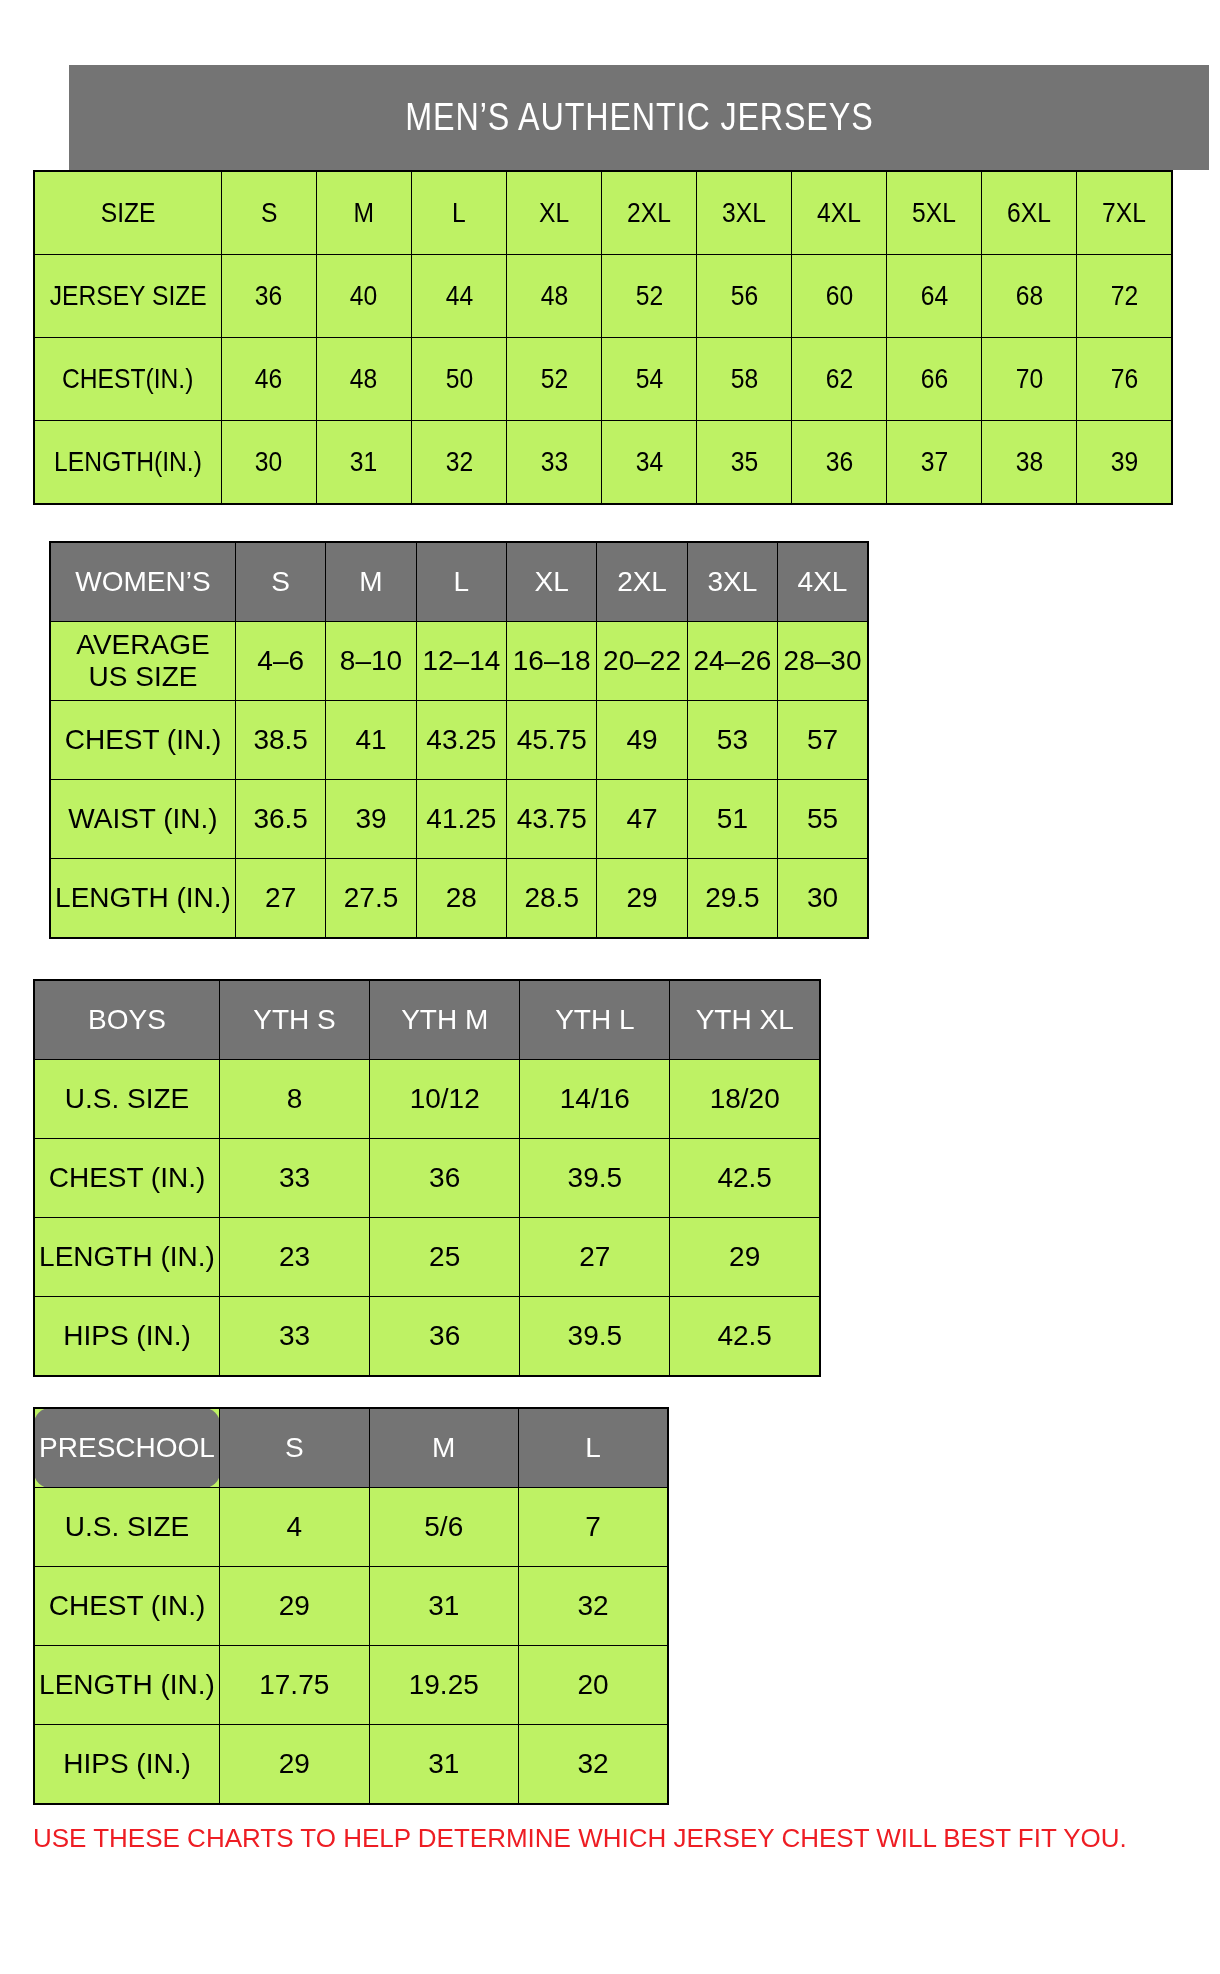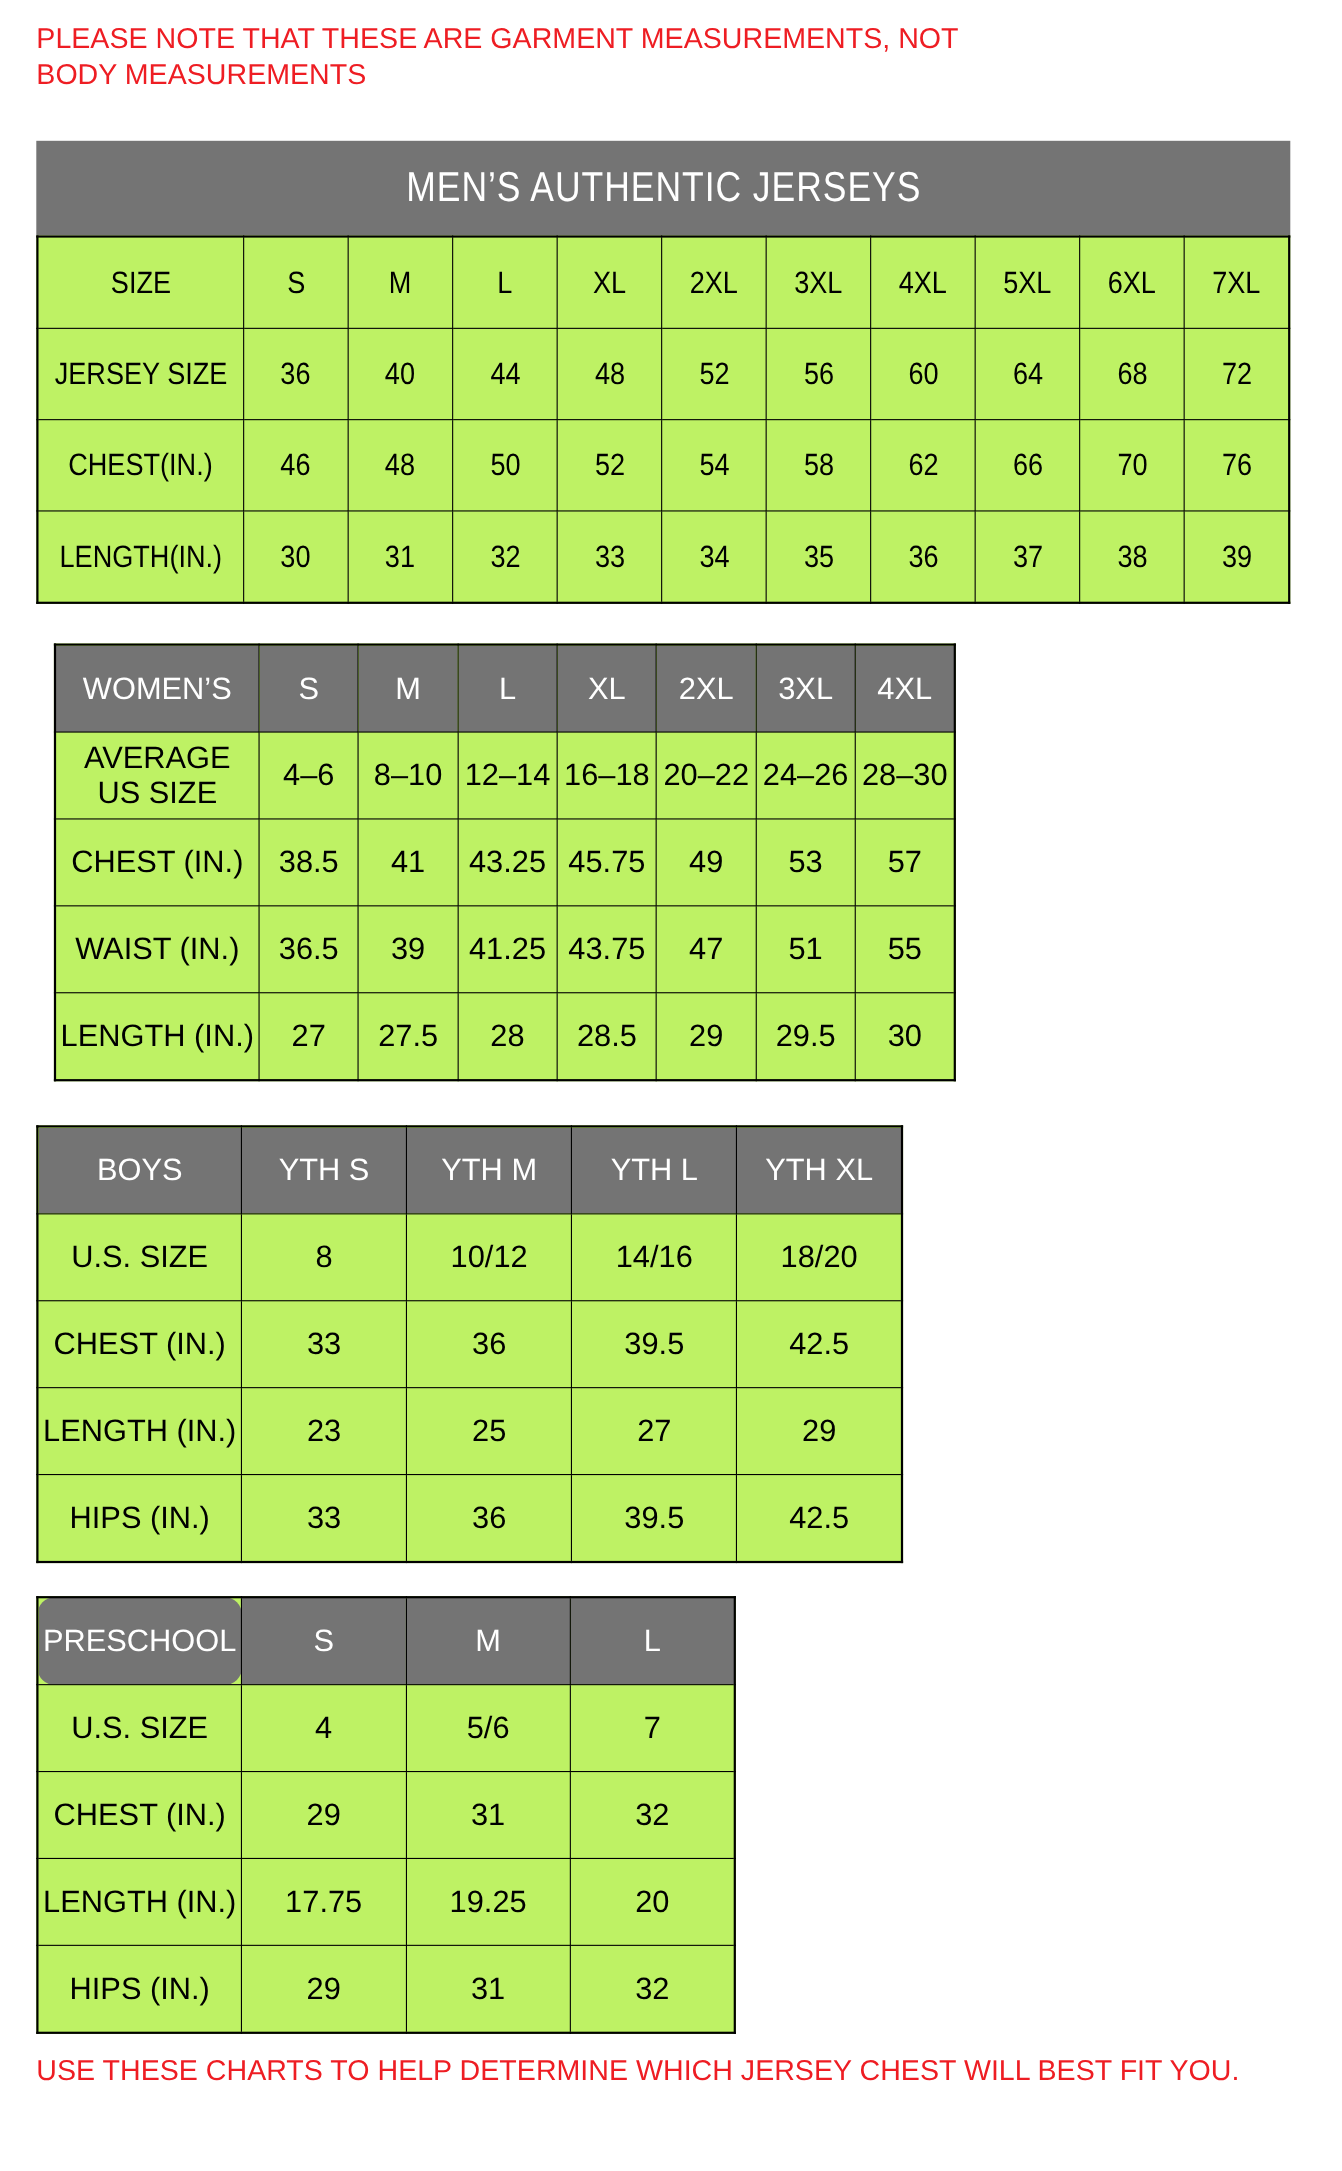--- a/index.html
+++ b/index.html
@@ -38,27 +38,28 @@
   .table-block{
     width:fit-content;
   }
   .block-mens{margin-top:45px;}
   .block-womens{margin-top:36px;padding-left:16px;}
   .block-boys{margin-top:40px;}
   .block-preschool{margin-top:30px;}
   .banner{
     box-sizing:border-box;
     width:100%;
-    height:86px;
+    height:105px;
     background:var(--gray, #747474);
     color:#fff;
     display:flex;
     align-items:center;
     justify-content:center;
     overflow:hidden;
+    margin-left:36px;
   }
   .banner-text{
     display:inline-block;
     font-size:38px;
     letter-spacing:1px;
     transform:scaleX(0.85);
     white-space:nowrap;
   }
   table.size-table{
     table-layout:fixed;
@@ -103,21 +104,20 @@
     color:var(--red, #EE1D23);
     white-space:nowrap;
   }
 </style>
 </head>
 <body>
 
 <div>
 
 
-  <p class="note">PLEASE NOTE THAT THESE ARE GARMENT MEASUREMENTS, NOT BODY MEASUREMENTS</p>
 
   <section class="table-block block-mens">
     <div class="banner">
         <span class="banner-text">MEN’S AUTHENTIC JERSEYS</span>
       </div>
     <table class="size-table" id="table-mens">
       <tbody>
           <tr>
             <td class="label-cell"><span class="ct">SIZE</span></td>
             <td class="data-cell"><span class="ct">S</span></td>

